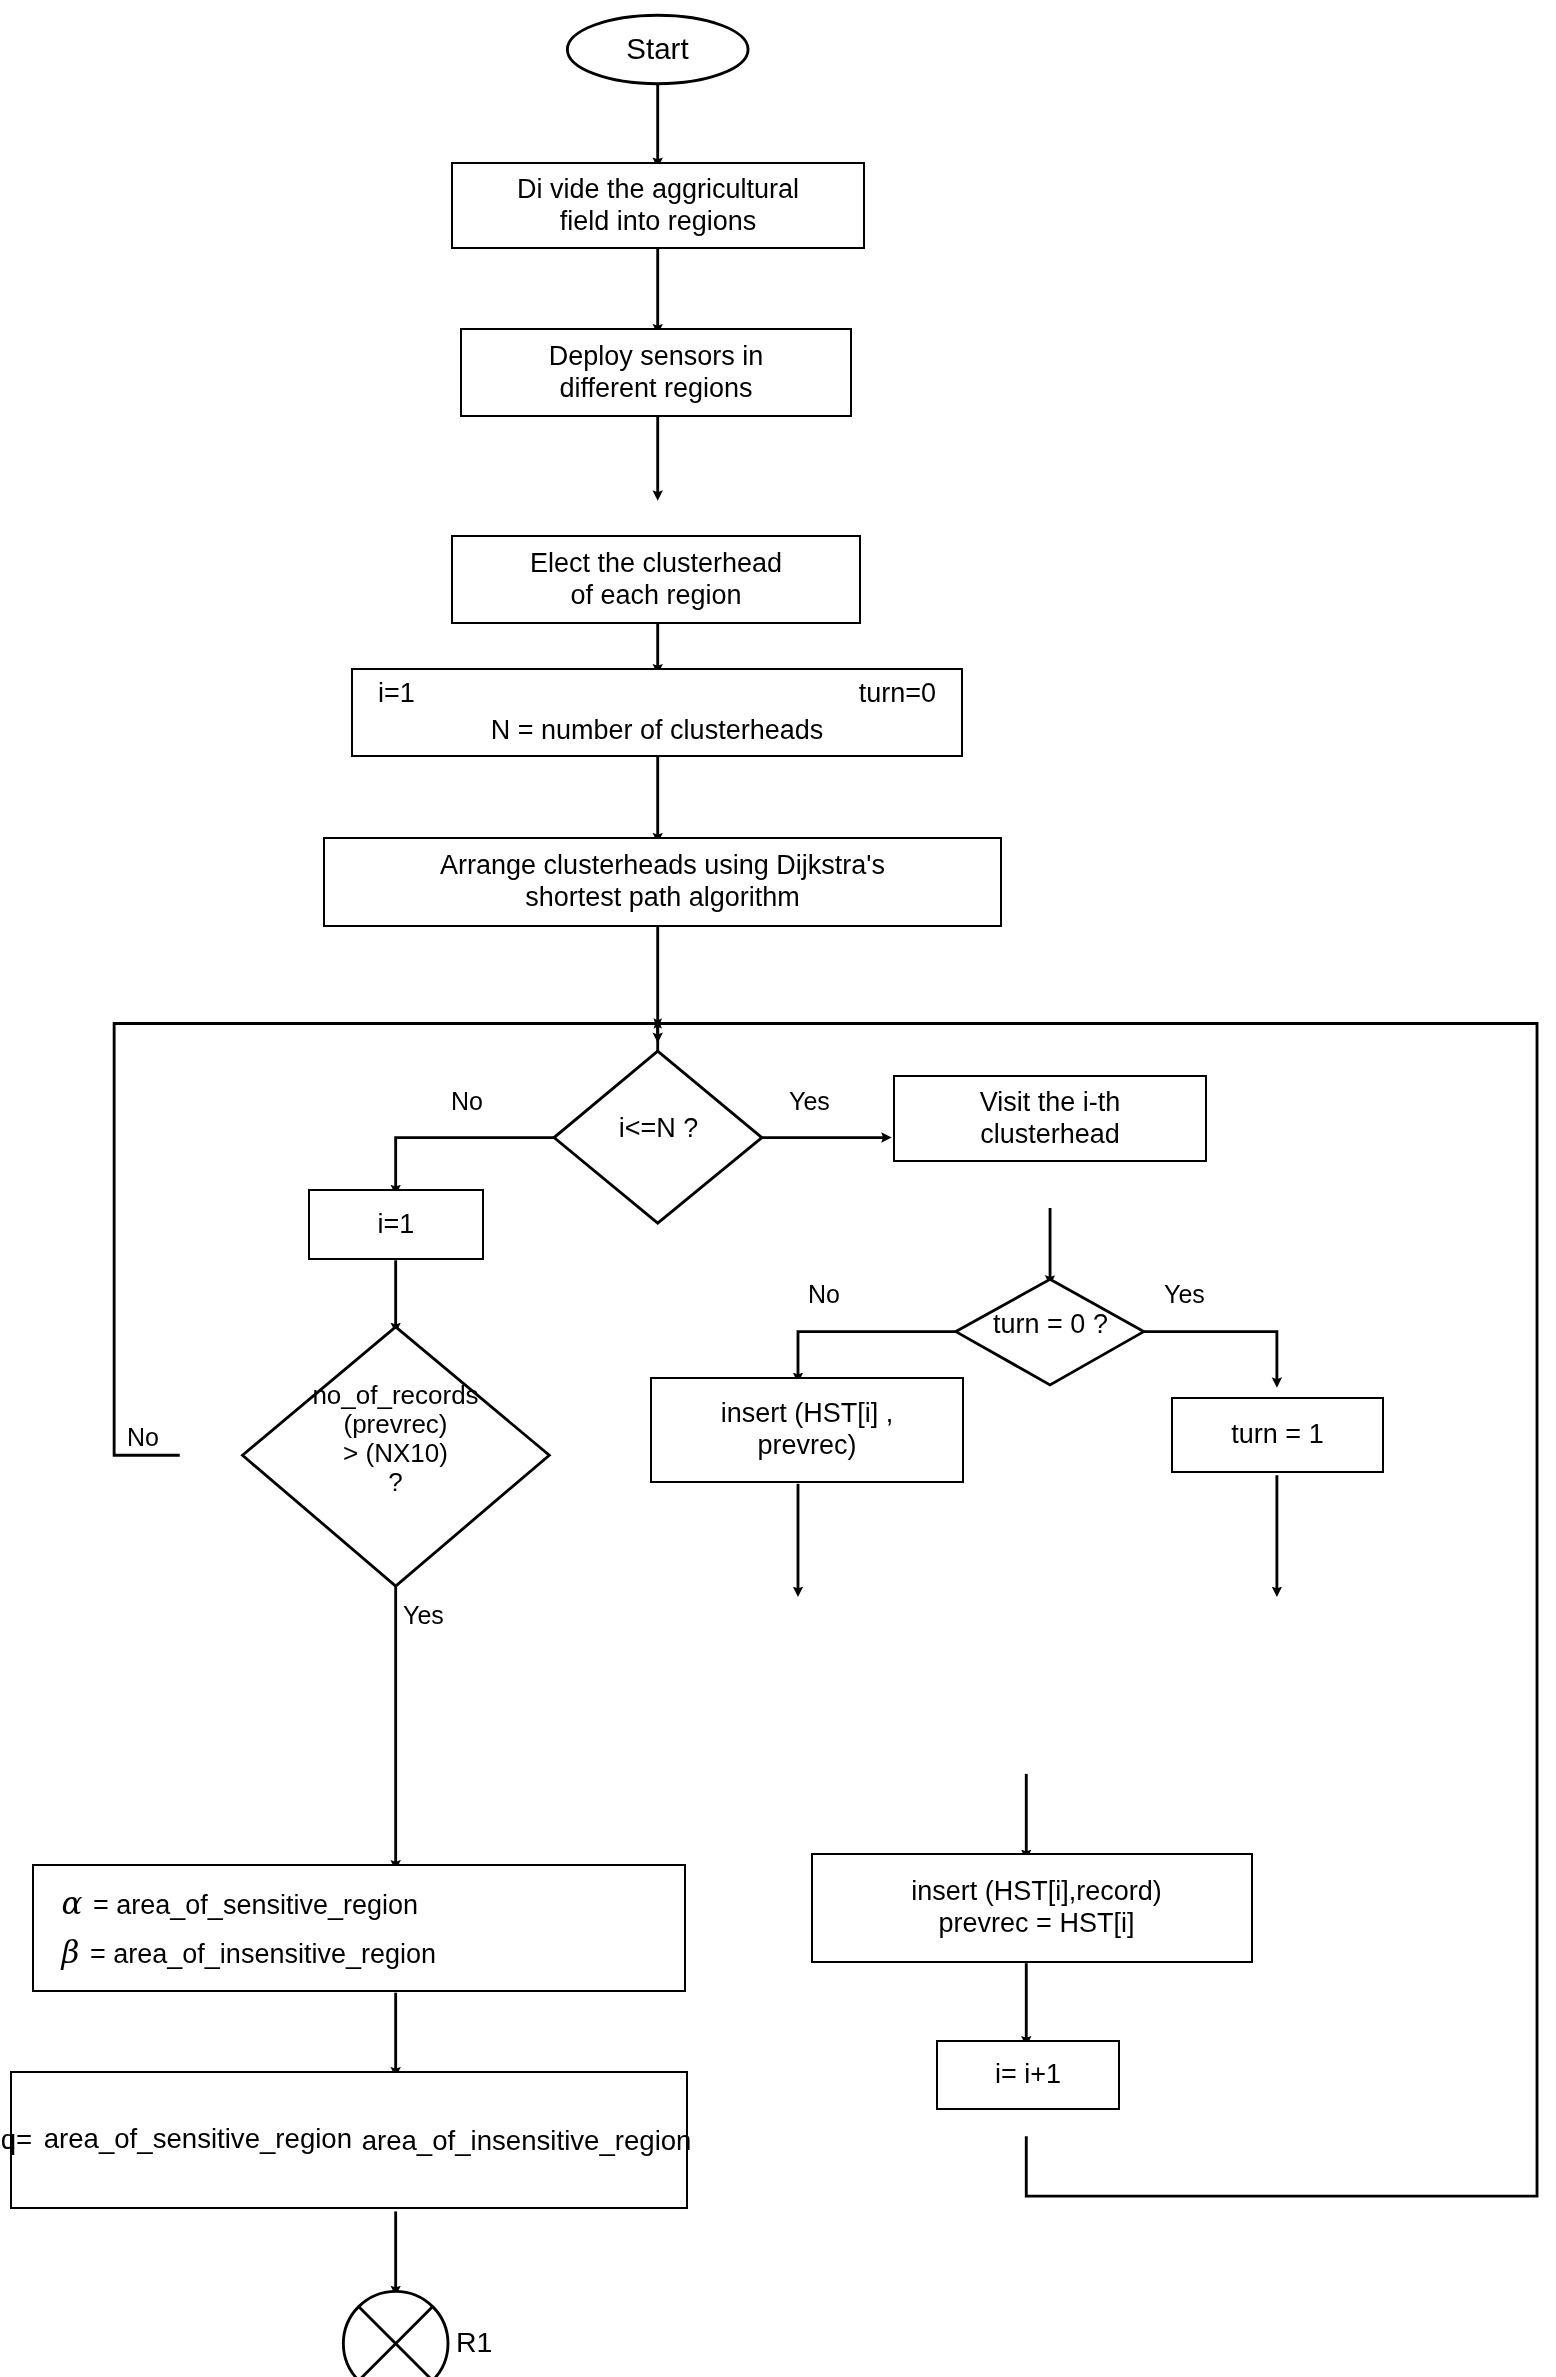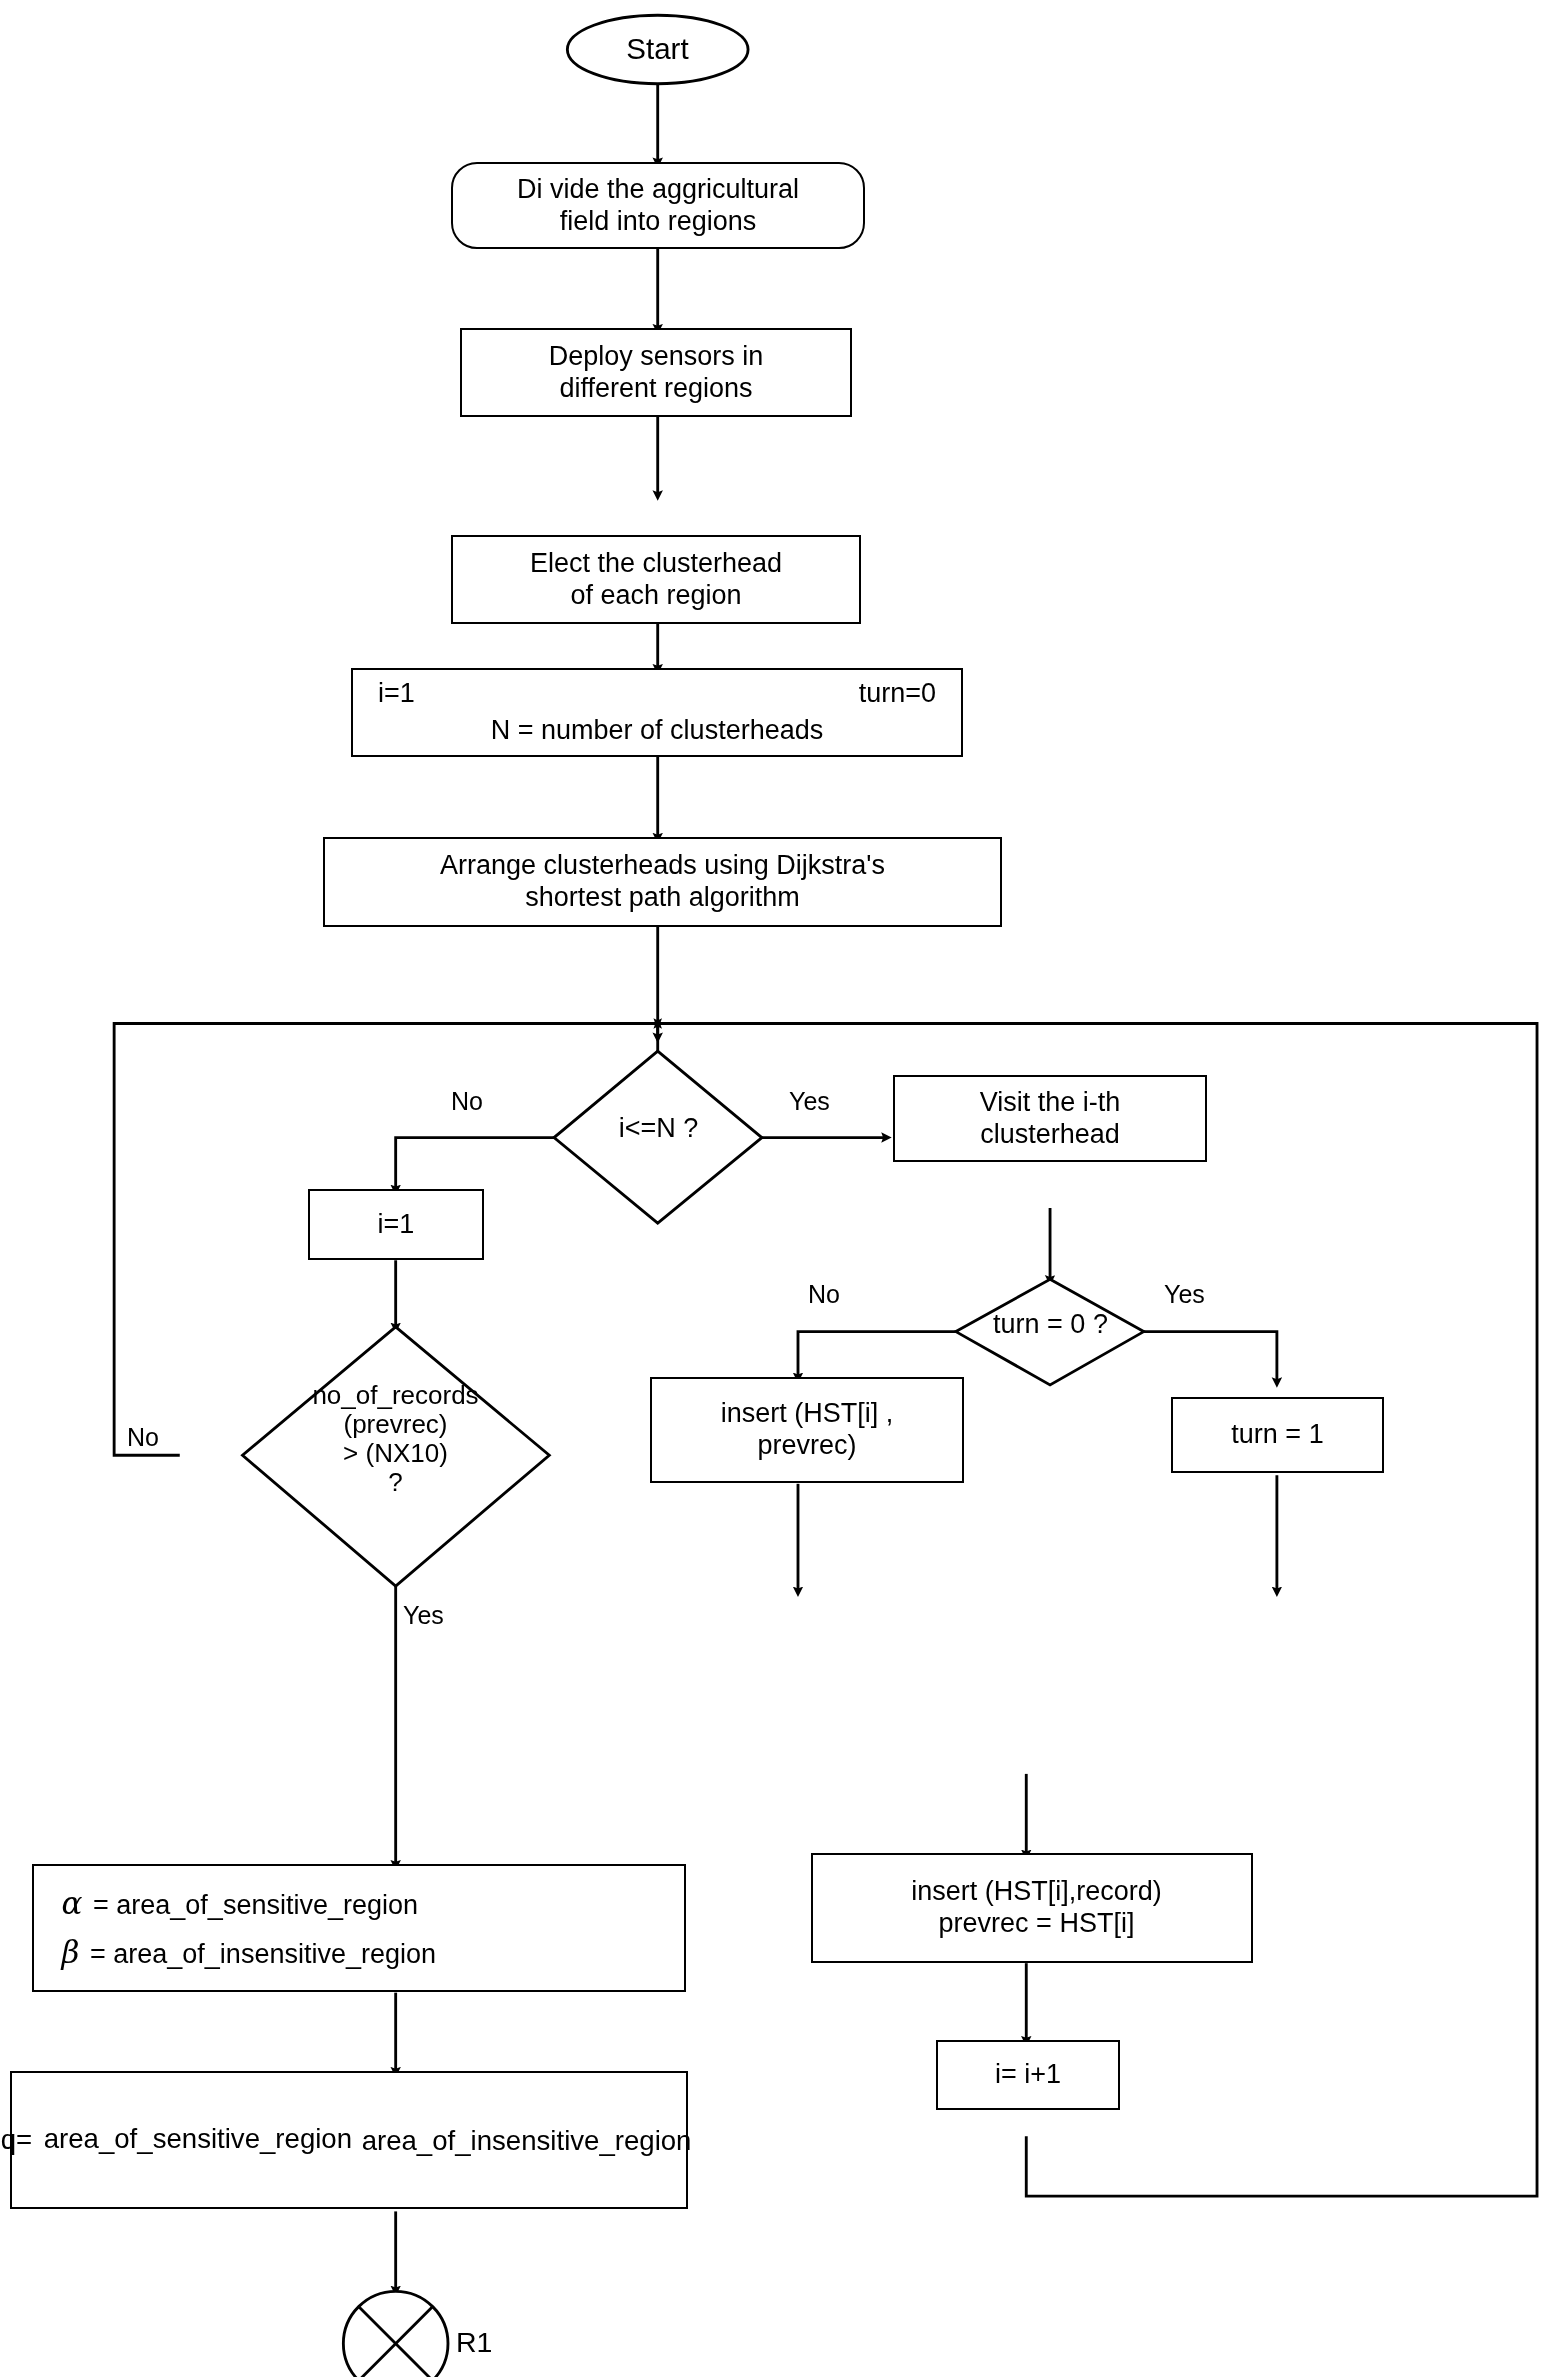--- a/index.html
+++ b/index.html
@@ -134,21 +134,21 @@
       <circle cx="832" cy="4928" r="110" fill="#fff"></circle>
       <line x1="754" y1="4850" x2="910" y2="5006"></line>
       <line x1="910" y1="4850" x2="754" y2="5006"></line>
     </g>
   </svg>
 
   <div class="node" style="left:567px;top:15px;width:181px;height:68px;font-size:29.5px;">
     <span class="txt">Start</span>
   </div>
 
-  <div class="node proc" style="left:451px;top:162px;width:414px;height:87px;font-size:27px;border-radius:26px;">
+  <div class="node proc" style="left:451px;top:162px;width:414px;height:87px;font-size:27px;">
     <span class="txt">Di vide the aggricultural
 field into regions</span>
   </div>
 
   <div class="node proc" style="left:460px;top:328px;width:392px;height:89px;font-size:27px;">
     <span class="txt">Deploy sensors in
 different regions</span>
   </div>
 
   <div class="node proc" style="left:451px;top:495px;width:410px;height:89px;font-size:27px;margin-top:40px;">

